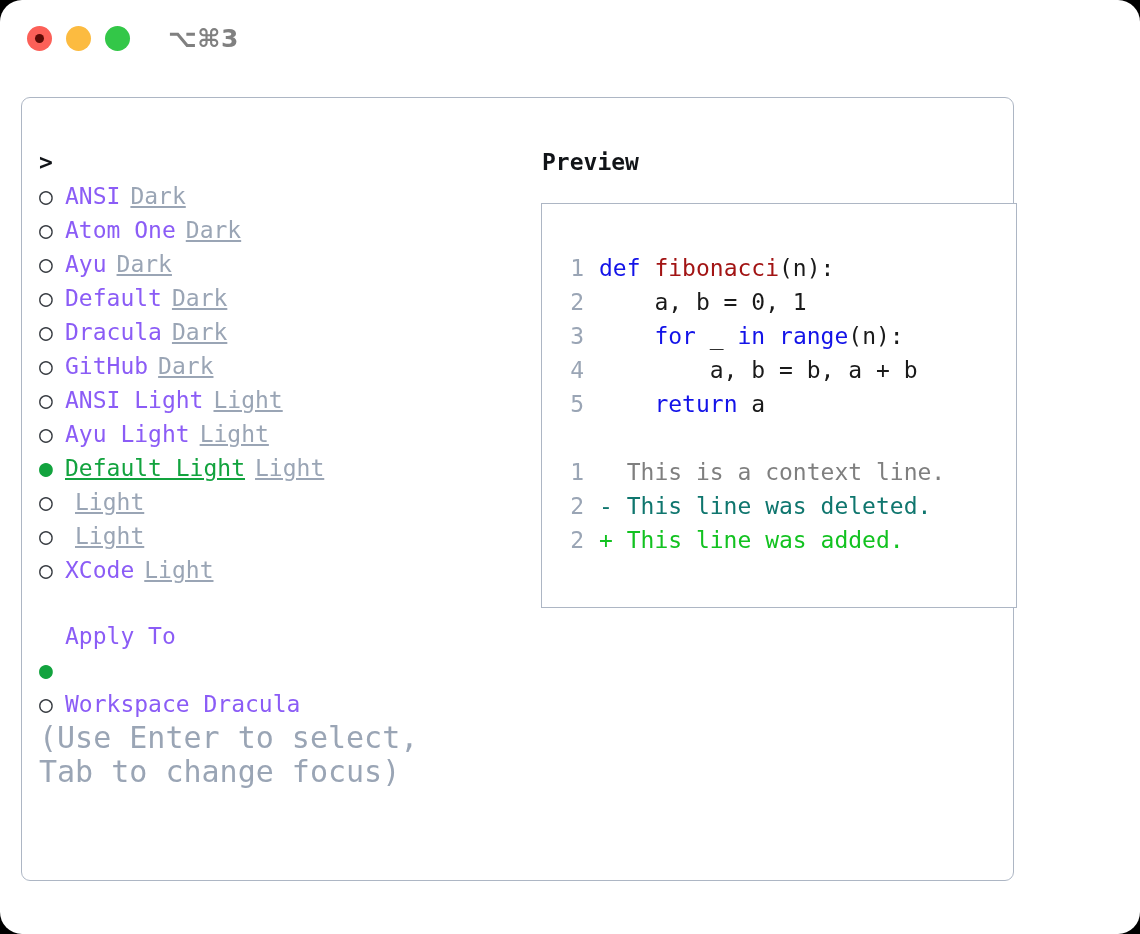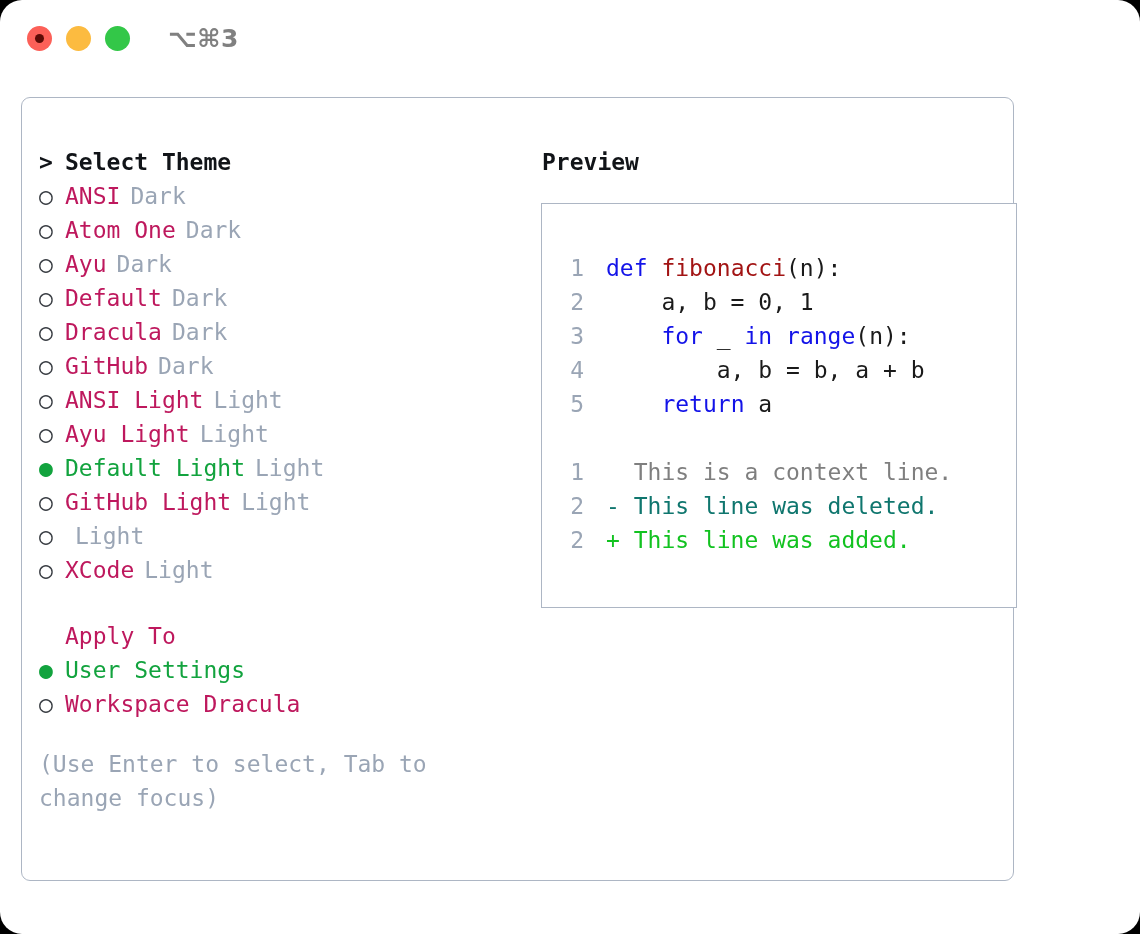--- a/index.html
+++ b/index.html
@@ -102,29 +102,28 @@
   }
   .marker.sel   { color: #12a33e; }
   .marker.blank { color: transparent; }
 
   .title-row {
     font-weight: bold;
     color: #111418;
   }
   .title-row .marker { color: #111418; font-weight: bold; }
 
-  .label      { color: #be185d; }
-  .label.sel  { color: #12a33e; }
-  .suffix     { color: #9aa5b5; margin-left: 10px; }
+  .label      { color: #8b5cf6; }
+  .label.sel  { color: #12a33e; text-decoration: underline; }
+  .suffix     { color: #9aa5b5; margin-left: 10px; text-decoration: underline; }
 
   .gap-sm { height: 32px; }
 
   .hint {
-    margin-top: 26px;
-    font-size: 23px;
+    font-size: 30px;
     line-height: 34px;
     color: #9aa5b5;
     width: 420px;
   }
 
   
   .preview-col {
     position: absolute;
     left: 479px;
     top: 47px;
@@ -158,21 +157,21 @@
     line-height: 34px;
     white-space: pre;
   }
 
   .code .ln {
     display: inline-block;
     width: 26px;
     text-align: right;
     color: #9aa5b5;
   }
-  .code .txt { margin-left: 22px; }
+  .code .txt { margin-left: 15px; }
 
   .kw   { color: #1313e8; }
   .fn   { color: #a21414; }
   .pl   { color: #1a1a1a; }
   .ctx  { color: #7f7f7f; }
   .del  { color: #0f766e; }
   .add  { color: #12c220; }
 
   .blank-line { height: 34px; }
 </style>
@@ -187,21 +186,20 @@
     <div class="dot dot-max"></div>
     <div class="shortcut">⌥⌘3</div>
   </div>
 
   <div class="panel">
 
     <div class="theme-col">
 
       <div class="row title-row">
         <span class="marker">&gt;</span>
-        <span>Select Theme</span>
       </div>
 
       <div id="theme-items">
           <div class="row">
             <span class="marker">○</span>
             <span class="label">ANSI</span>
             <span class="suffix">Dark</span>
           </div>
           <div class="row">
             <span class="marker">○</span>
@@ -238,21 +236,20 @@
             <span class="label">Ayu Light</span>
             <span class="suffix">Light</span>
           </div>
           <div class="row">
             <span class="marker sel">●</span>
             <span class="label sel">Default Light</span>
             <span class="suffix">Light</span>
           </div>
           <div class="row">
             <span class="marker">○</span>
-            <span class="label">GitHub Light</span>
             <span class="suffix">Light</span>
           </div>
           <div class="row">
             <span class="marker">○</span>
             <span class="suffix">Light</span>
           </div>
           <div class="row">
             <span class="marker">○</span>
             <span class="label">XCode</span>
             <span class="suffix">Light</span>
@@ -262,21 +259,20 @@
       <div class="gap-sm"></div>
 
       <div class="row">
         <span class="marker blank">○</span>
         <span class="label">Apply To</span>
       </div>
 
       <div id="apply-items">
           <div class="row">
             <span class="marker sel">●</span>
-            <span class="label sel">User Settings</span>
           </div>
           <div class="row">
             <span class="marker">○</span>
             <span class="label">Workspace Dracula</span>
           </div>
         </div>
 
       <div class="hint">(Use Enter to select, Tab to change focus)</div>
     </div>
 

